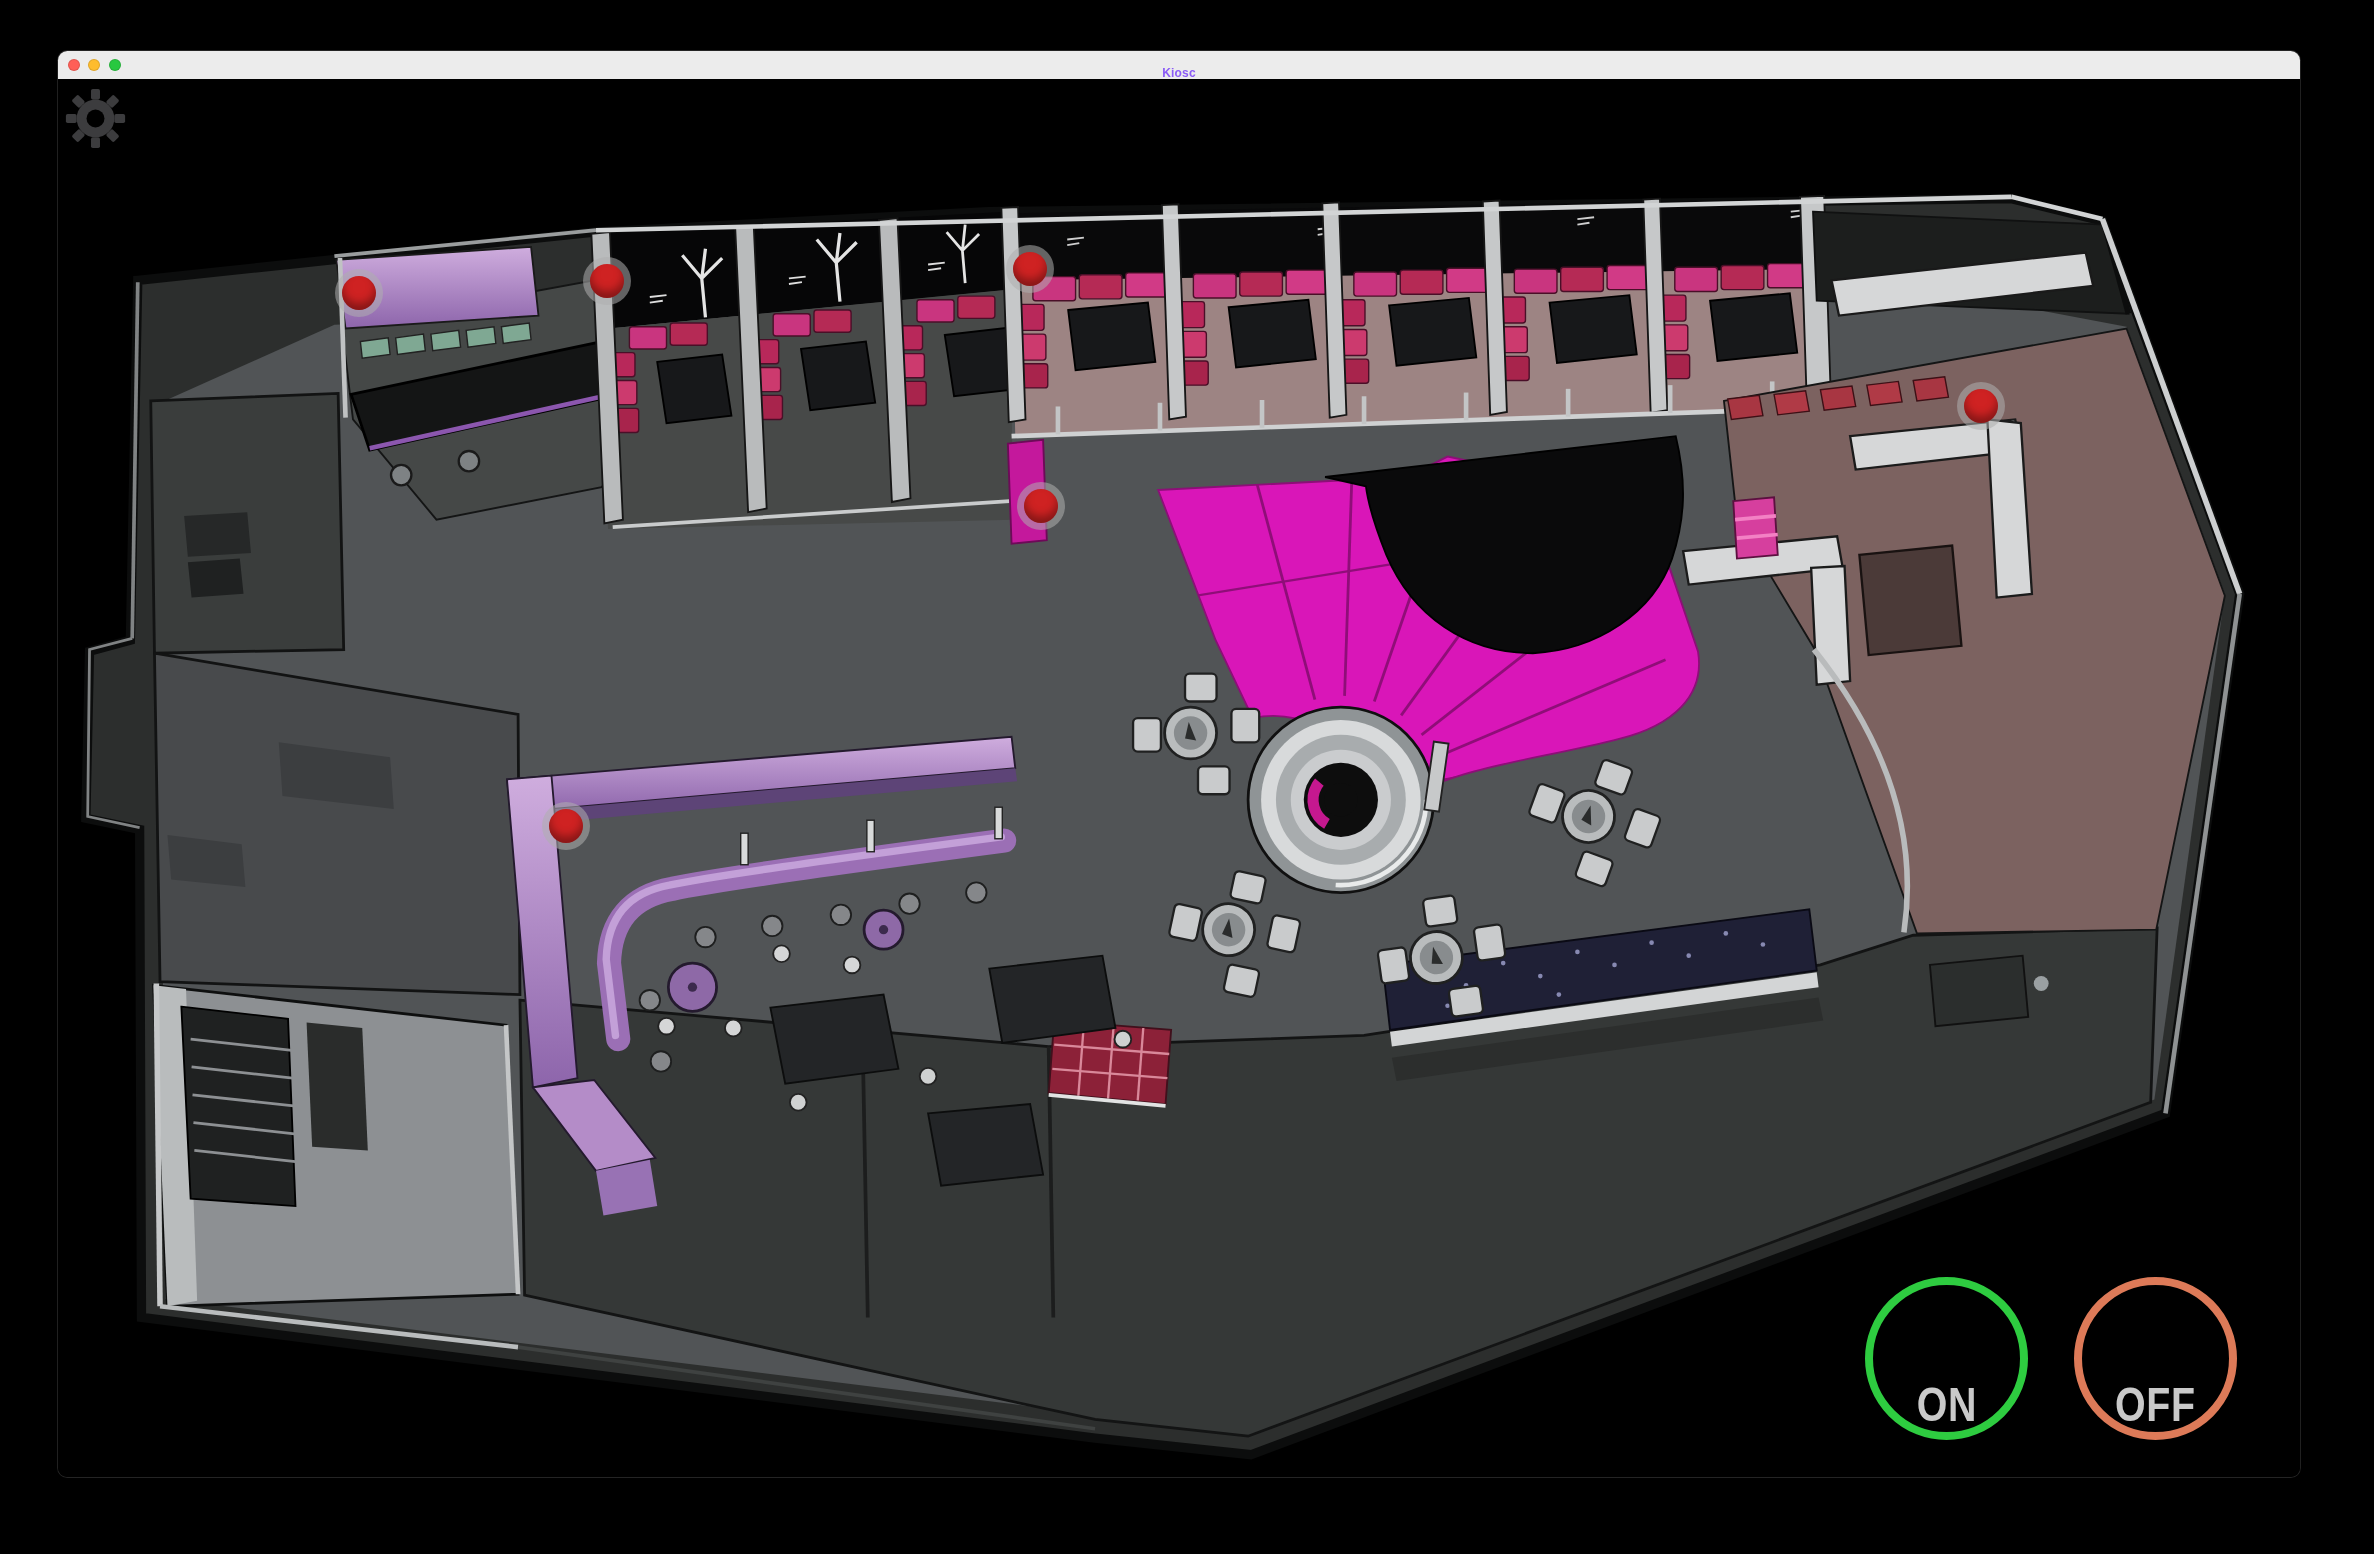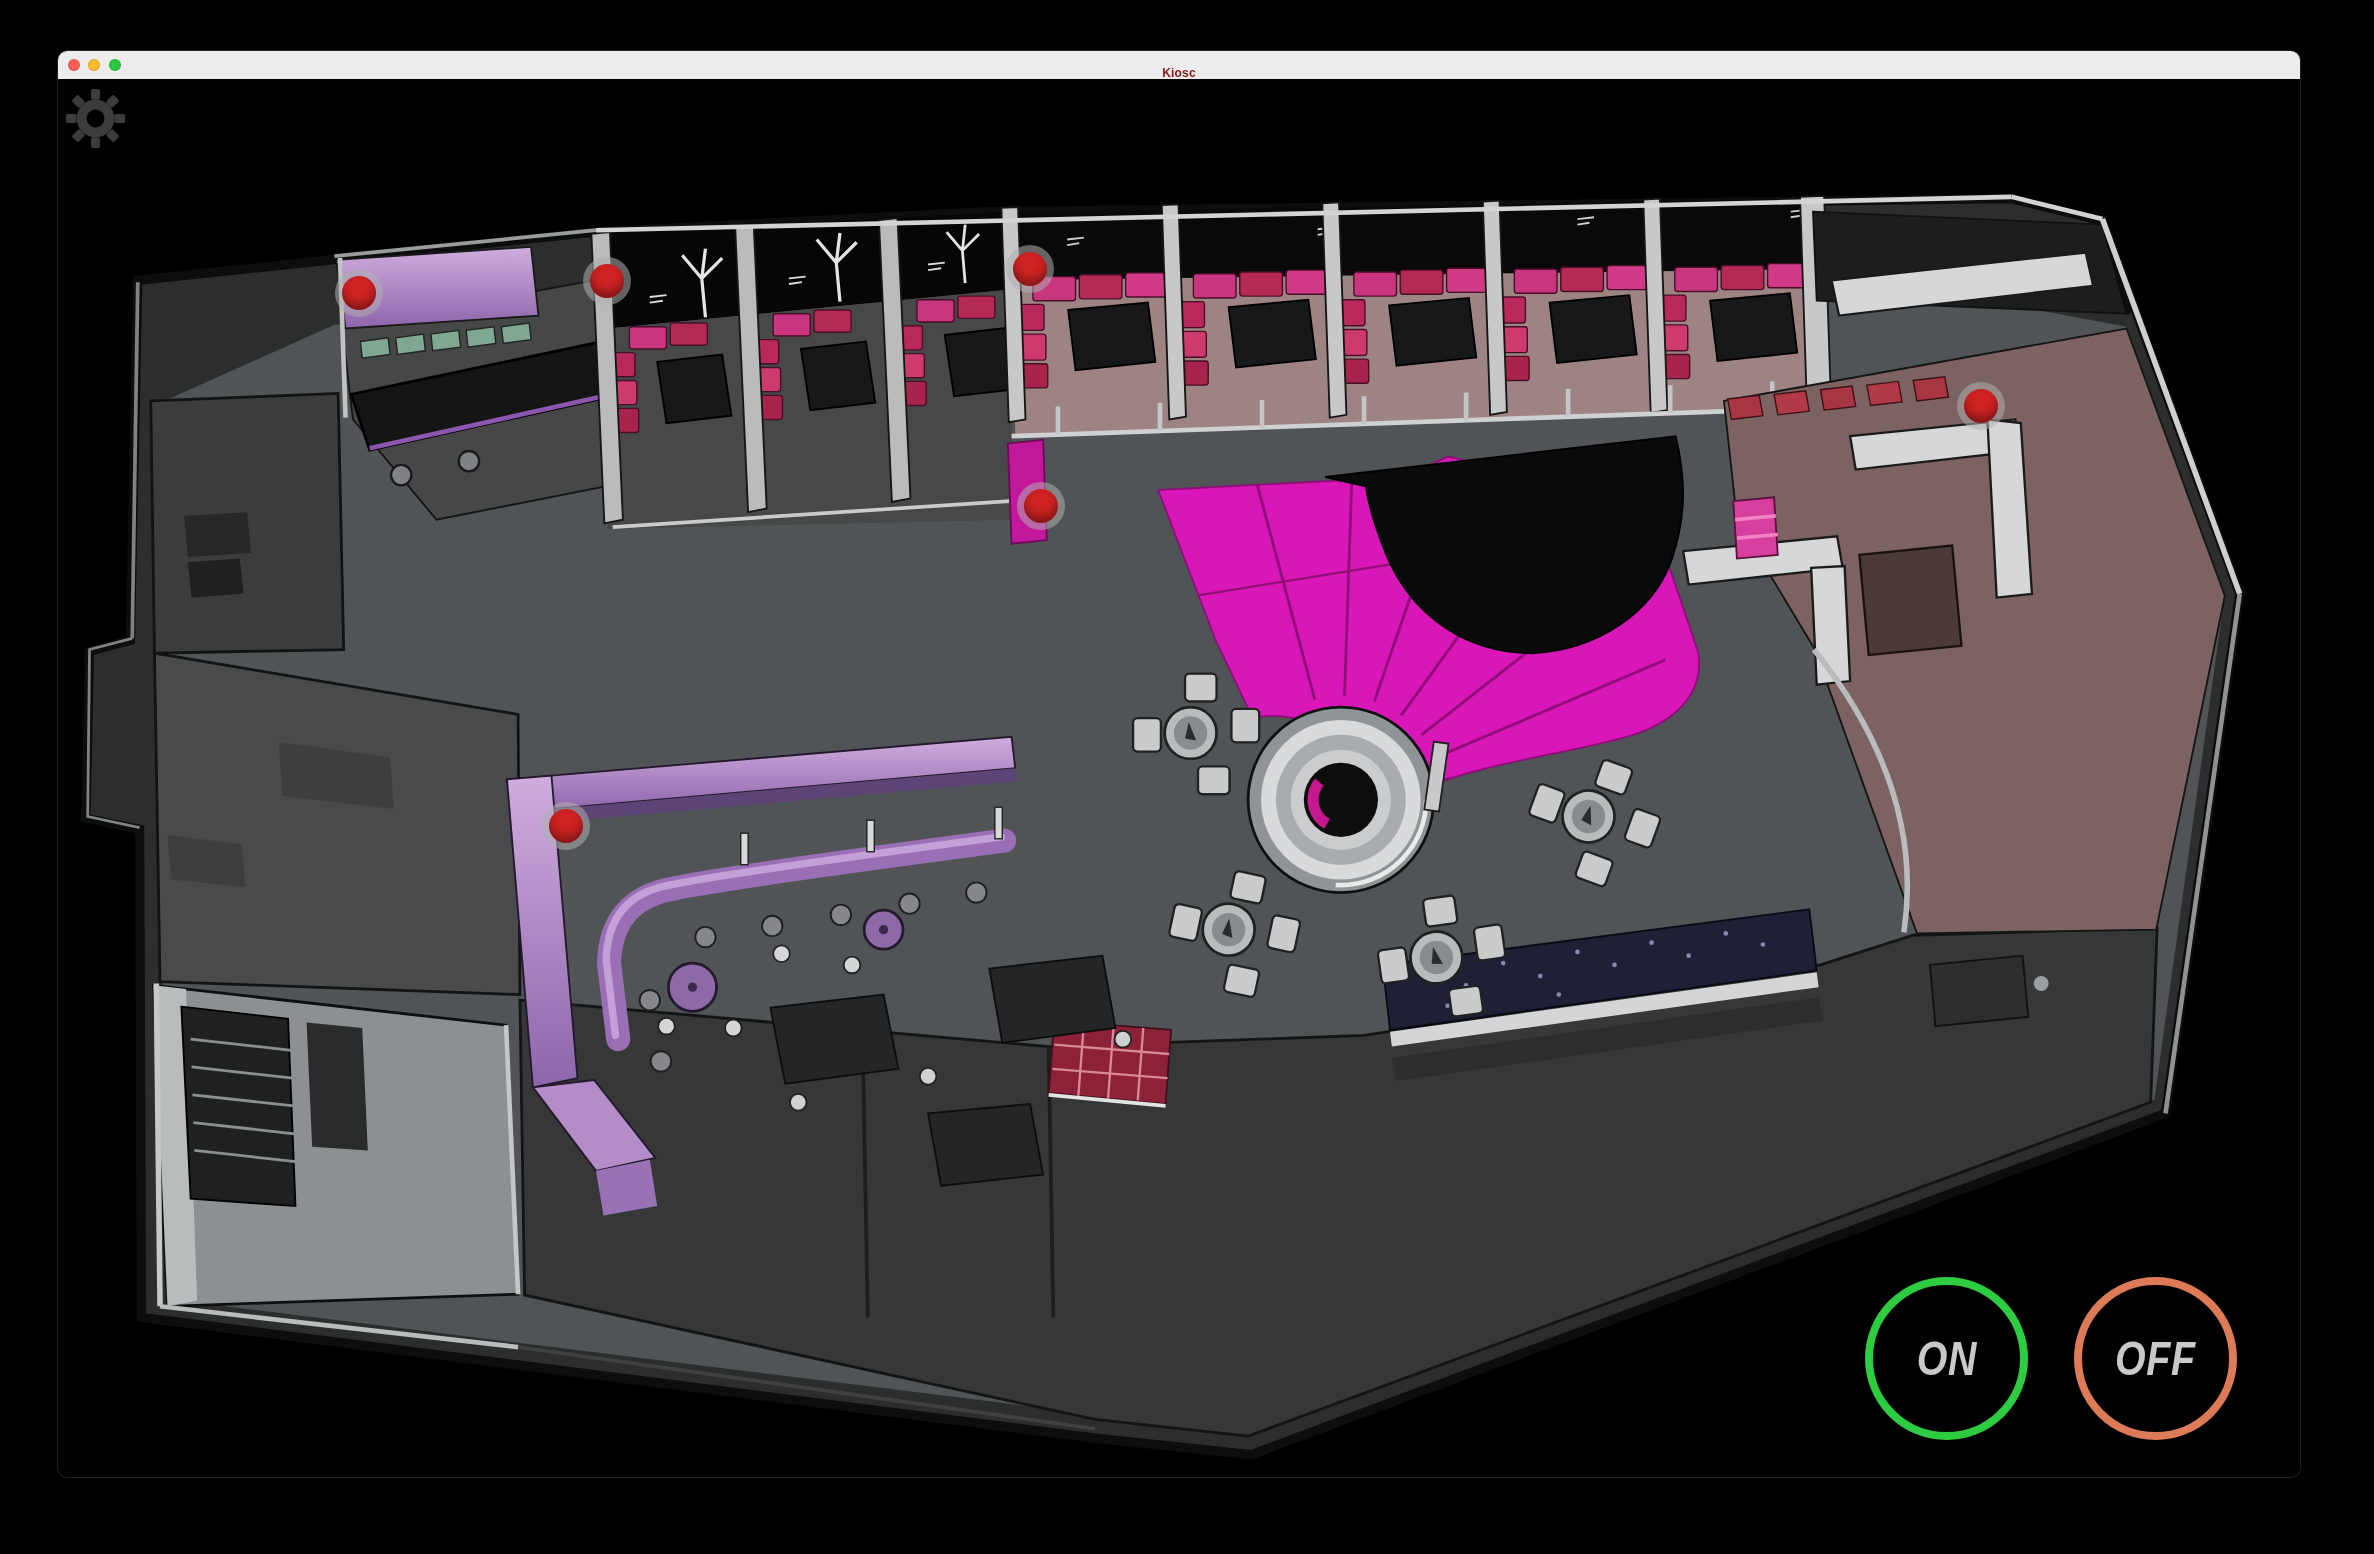--- a/index.html
+++ b/index.html
@@ -8,21 +8,21 @@
     --titlebar-bg:#ececec; --dot-red:#cf2222; --on-green:#2ecc40; --off-coral:#dd7a58;
     --accent-magenta:#d916b8; --accent-purple:#9b6fb5;
   }
   .window{position:absolute;left:58px;top:51px;width:2242px;height:1426px;background:#000;
     border-radius:9.3px;box-shadow:0 0 0 0.9px #242424,0 16.7px 46px rgba(0,0,0,.8);}
   .titlebar{position:relative;height:28px;background:var(--titlebar-bg);
     border-radius:9.3px 9.3px 0 0;display:flex;align-items:center;}
   .traffic{display:flex;gap:8.3px;padding-left:10.2px;z-index:2;}
   .tl{width:12px;height:12px;border-radius:50%;border:0.9px solid rgba(0,0,0,.12);box-sizing:border-box;}
   .titlebar .title{position:absolute;left:0;right:0;text-align:center;font-size:12px;
-    font-weight:700;color:#7f1d1d;letter-spacing:0.2px;margin-top:16px;}
+    font-weight:700;color:#8b5cf6;letter-spacing:0.2px;margin-top:16px;}
   .content{position:absolute;left:0;right:0;top:28px;bottom:0;background:#000;overflow:hidden;border-radius:0 0 9.3px 9.3px;}
   svg.plan{position:absolute;inset:0;width:100%;height:100%;filter:blur(0.6px);}
   .fan{fill:var(--accent-magenta);}
   .barpath{stroke:var(--accent-purple);}
   
   .gear{position:absolute;left:7.4px;top:9.3px;width:61px;height:61px;}
   
   .logo{position:absolute;left:109px;top:30px;width:320px;height:70px;}
   .logo-mark{position:absolute;left:1.9px;top:5.6px;width:80px;height:41px;background:#9340b5;overflow:hidden;}
   .logo-swoosh{position:absolute;inset:0;background:#000;
@@ -33,21 +33,21 @@
     letter-spacing:6.5px;transform:scaleY(.94);transform-origin:left top;white-space:nowrap;}
   .logo-sub{position:absolute;left:0.9px;top:51px;font-size:13px;font-weight:bold;color:#fff;
     letter-spacing:17.6px;white-space:nowrap;}
   
   .dot{position:absolute;width:48px;height:48px;border-radius:50%;
     background:rgba(175,175,175,.55);display:flex;align-items:center;justify-content:center;cursor:pointer;}
   .dot::after{content:"";width:34px;height:34px;border-radius:50%;background:var(--dot-red);
     box-shadow:inset 0 -6.5px 8.3px rgba(0,0,0,.35);}
   
   .roundbtn{position:absolute;width:163px;height:163px;border-radius:50%;background:transparent;
-    display:flex;align-items:center;justify-content:center;cursor:pointer;box-sizing:border-box;font-style:italic;}
+    display:flex;align-items:flex-end;justify-content:center;cursor:pointer;box-sizing:border-box;}
   #btn-on{left:1807px;top:1198px;border:8.3px solid var(--on-green);}
   #btn-off{left:2016px;top:1198px;border:8.3px solid var(--off-coral);}
   .roundbtn span{font-size:48px;font-weight:bold;color:#c9c9c9;letter-spacing:0.9px;
     transform:scaleX(.82);display:inline-block;}
 </style>
 </head>
 <body>
 
 <div class="window">
 

